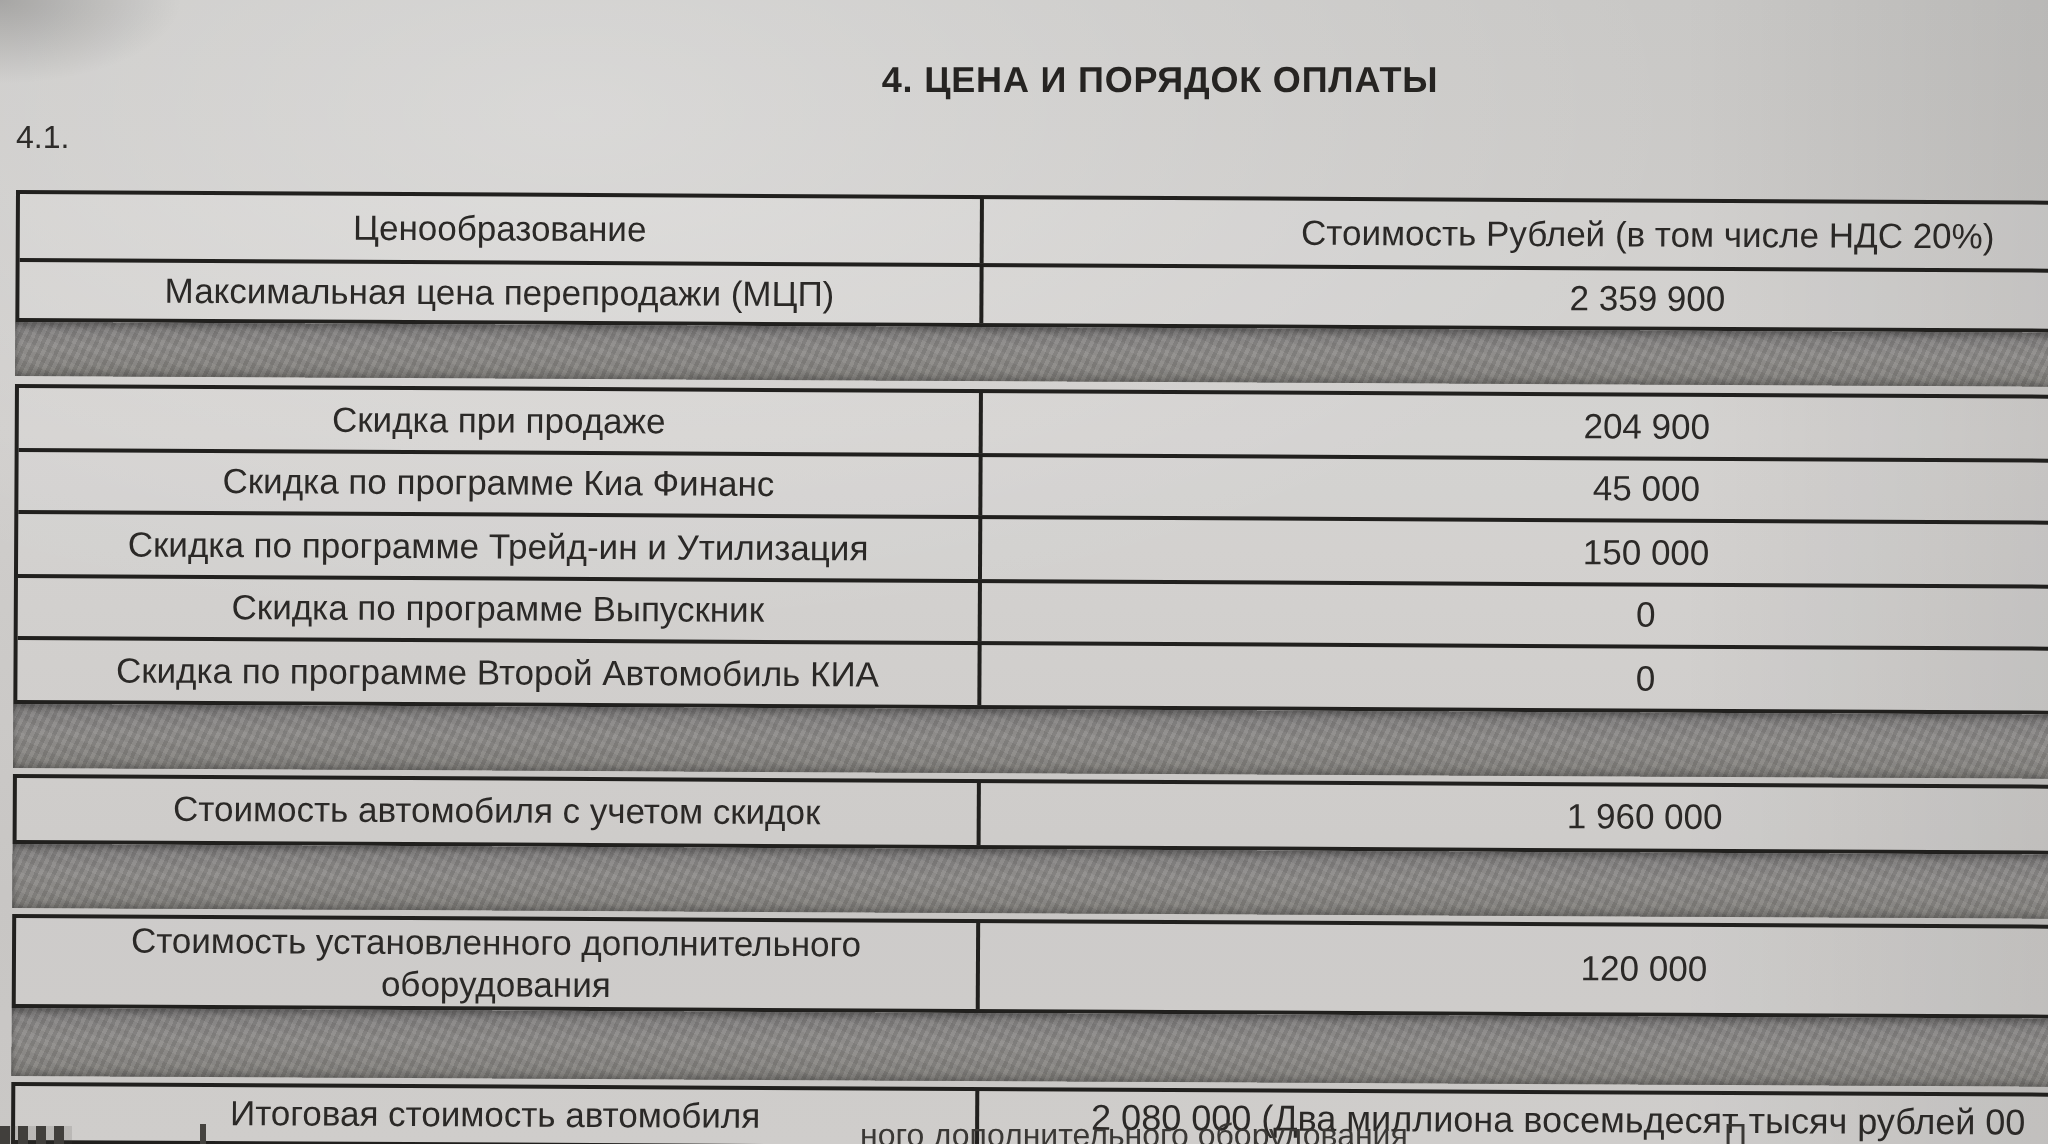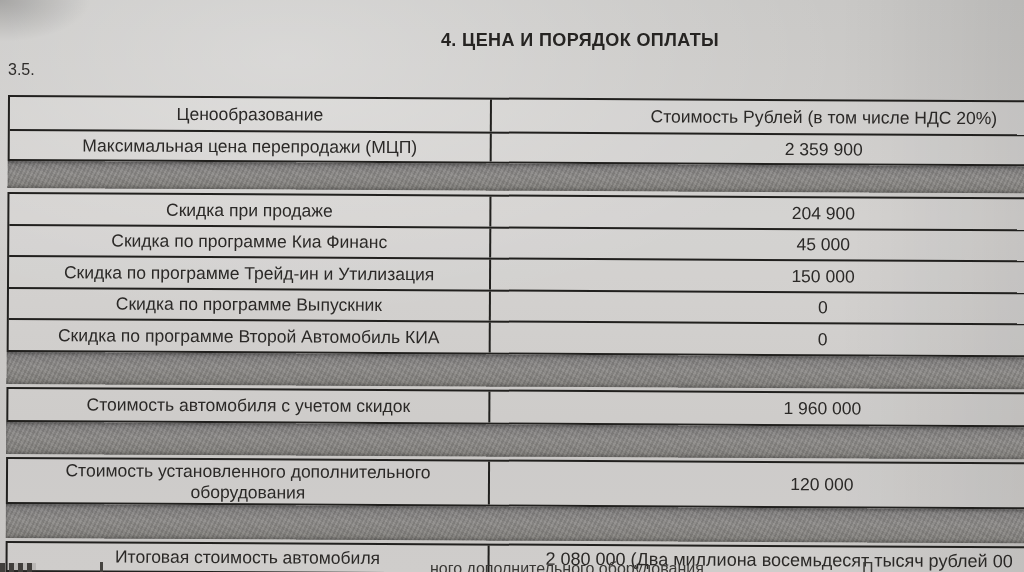--- a/index.html
+++ b/index.html
@@ -70,21 +70,21 @@
   .ink-smudge{position:absolute;top:563px;left:0;width:36px;height:9px;
     background:repeating-linear-gradient(90deg,#413f3c 0 5px, rgba(65,63,60,0.15) 5px 9px);}
   .ink-stroke{position:absolute;top:562px;left:100px;width:3px;height:10px;background:#45433f;}
 </style>
 </head>
 <body>
 
 <div class="page">
 
   <div class="title">4. ЦЕНА И ПОРЯДОК ОПЛАТЫ</div>
-  <div class="clause">3.5.</div>
+  <div class="clause">4.1.</div>
 
   <div class="price-table">
 
     <div class="sec sec-a">
       <div class="row">
         <div class="cell label hdr">Ценообразование</div>
         <div class="cell value hdr">Стоимость Рублей  (в том числе НДС 20%)</div>
       </div>
       <div class="row">
         <div class="cell label">Максимальная цена перепродажи (МЦП)</div>

